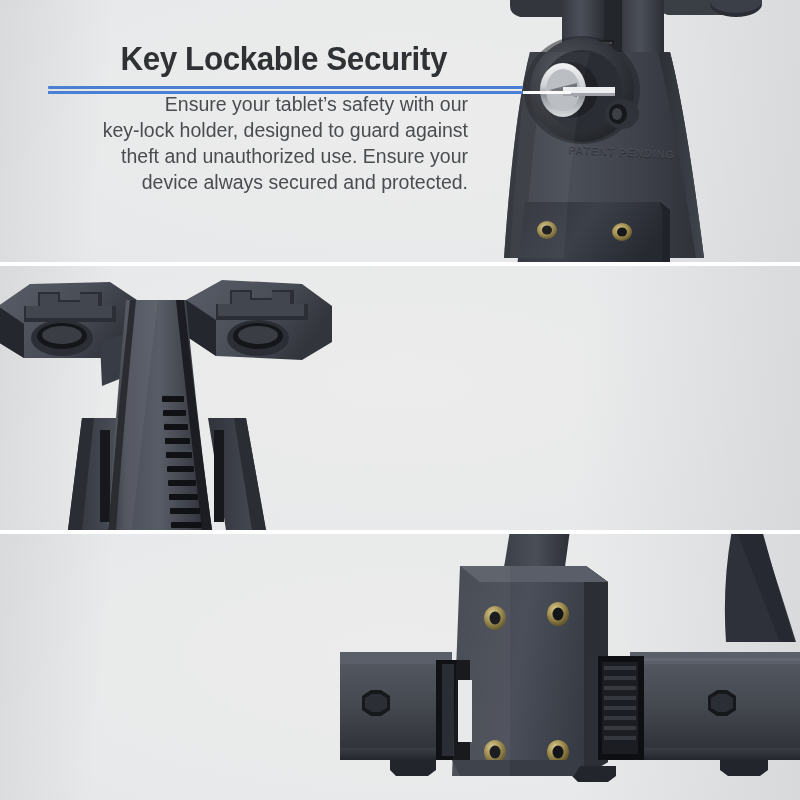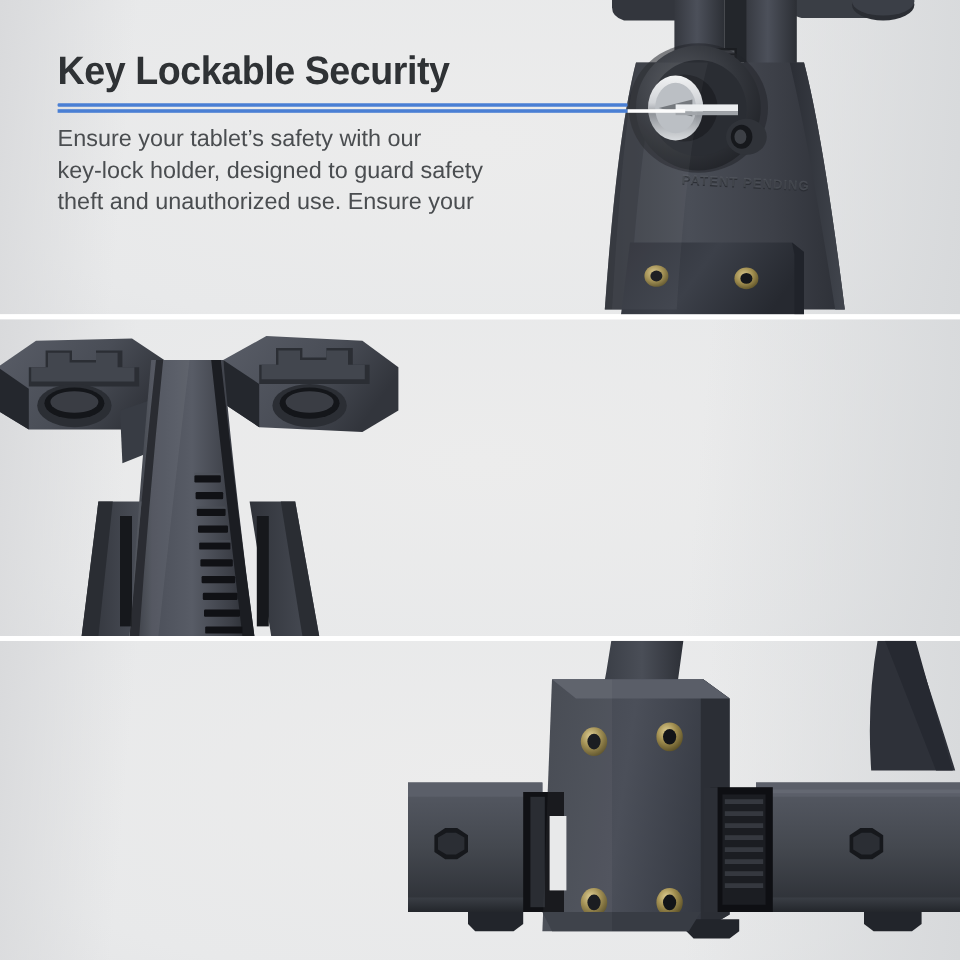--- a/index.html
+++ b/index.html
@@ -50,24 +50,24 @@
     border-radius:1px;
   }
   .body {
     font-size:19.5px;
     color:#4a4d50;
     line-height:1.33;
   }
   .body span { display:block; white-space:nowrap; }
 
   
-  #text-1 { left:48px; top:42px; width:420px; }
+  #text-1 { left:48px; top:42px; width:420px;text-align:right; }
   #text-1 .rule-wrap { margin-top:6px; width:700px; }
   #text-1 .rule { left:0; width:475px; }
-  #text-1 .body { margin-top:12px; }
+  #text-1 .body { margin-top:0; }
 
   
   .leader { position:absolute; height:3px; background:#fcfcfc; z-index:7; }
   #leader-1 { left:523px; top:91px;  width:48px; }
   
   #rule-1-ext { position:absolute; left:48px; top:91px; width:475px; height:3px; background:#4a7fd4; z-index:7; }
 
   
   .art { position:absolute; z-index:4; }
 
@@ -176,22 +176,23 @@
     <div id="rule-1-ext"></div>
     <div class="leader" id="leader-1"></div>
 
     <div class="textblock" id="text-1">
       <h2 class="heading">Key Lockable Security</h2>
       <div class="rule-wrap">
         <div class="rule"></div>
       </div>
       <p class="body">
         <span>Ensure your tablet’s safety with our</span>
-        <span>key-lock holder, designed to guard safety</span>
+        <span>key-lock holder, designed to guard against</span>
         <span>theft and unauthorized use. Ensure your</span>
+        <span>device always secured and protected.</span>
       </p>
     </div>
   </section>
 
   <div class="divider" id="divider-1"></div>
 
   <section class="panel" id="panel-2">
     <div class="panel-bg"></div>
 
     <div class="art" id="art-2">

